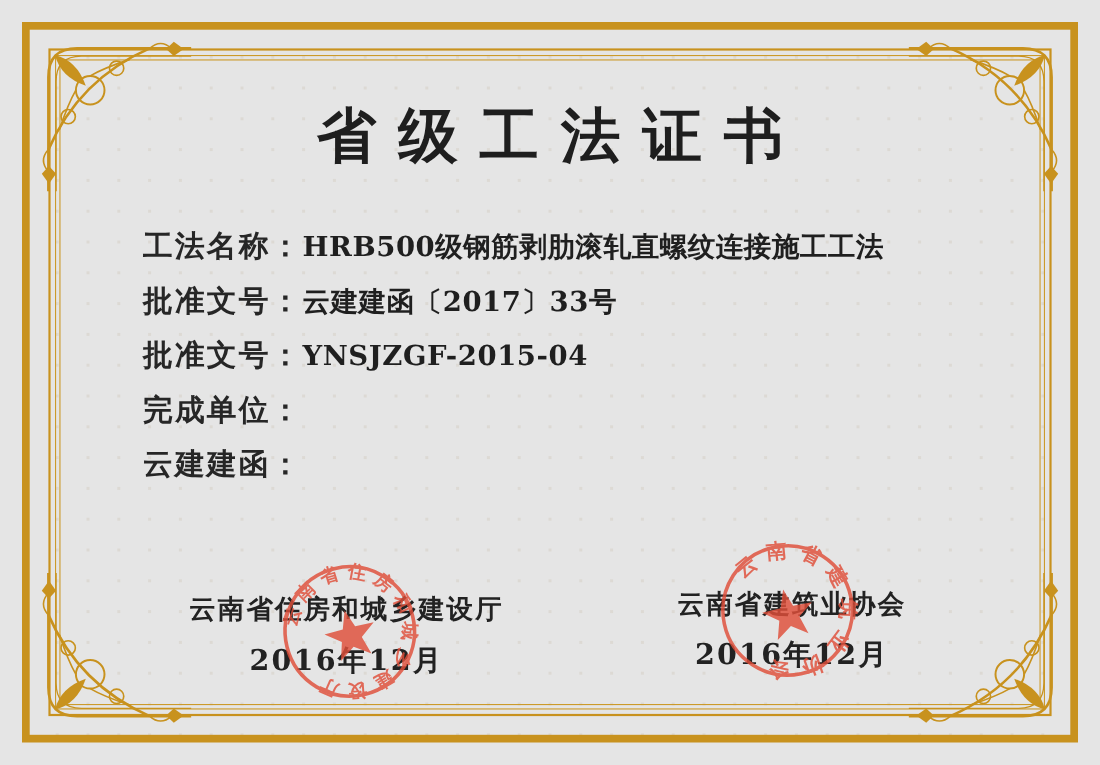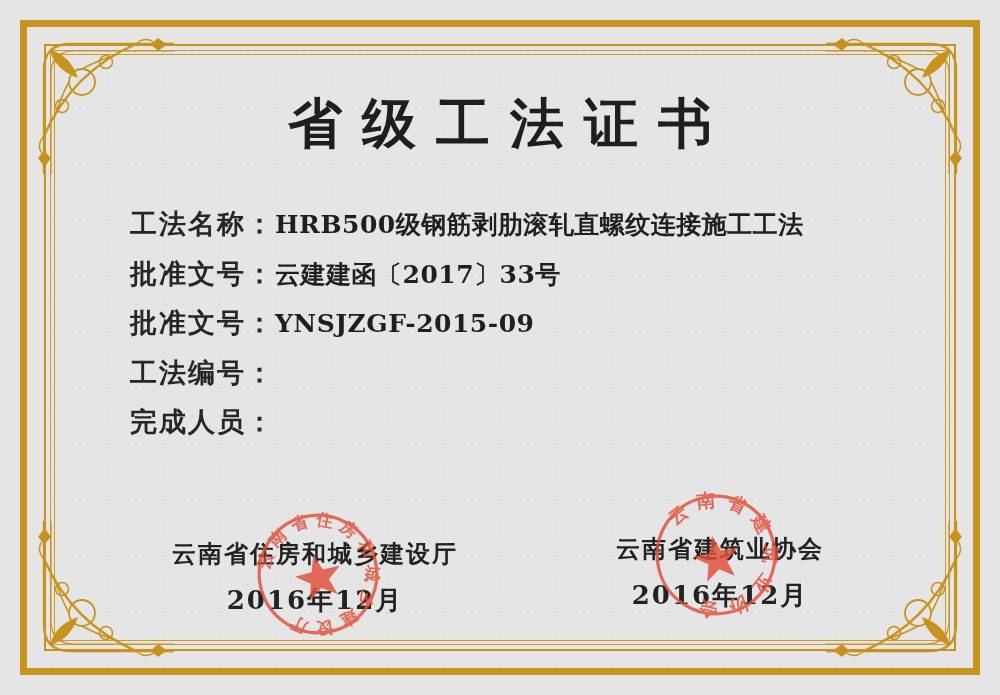--- a/index.html
+++ b/index.html
@@ -93,27 +93,27 @@
     <div class="frow">
       <span class="flabel">工法名称：</span>
       <span class="fvalue">HRB500级钢筋剥肋滚轧直螺纹连接施工工法</span>
     </div>
     <div class="frow">
       <span class="flabel">批准文号：</span>
       <span class="fvalue">云建建函〔2017〕33号</span>
     </div>
     <div class="frow">
       <span class="flabel">批准文号：</span>
-      <span class="fvalue">YNSJZGF-2015-09</span>
+      <span class="fvalue">YNSJZGF-2015-04</span>
     </div>
     <div class="frow">
-      <span class="flabel">工法编号：</span>
+      <span class="flabel">完成单位：</span>
     </div>
     <div class="frow">
-      <span class="flabel">完成人员：</span>
+      <span class="flabel">云建建函：</span>
     </div>
   </div>
 
   <div class="sig sig-left">
     <div class="org">云南省住房和城乡建设厅</div>
     <div class="date">2016年12月</div>
   </div>
   <div class="sig sig-right">
     <div class="org">云南省建筑业协会</div>
     <div class="date">2016年12月</div>

